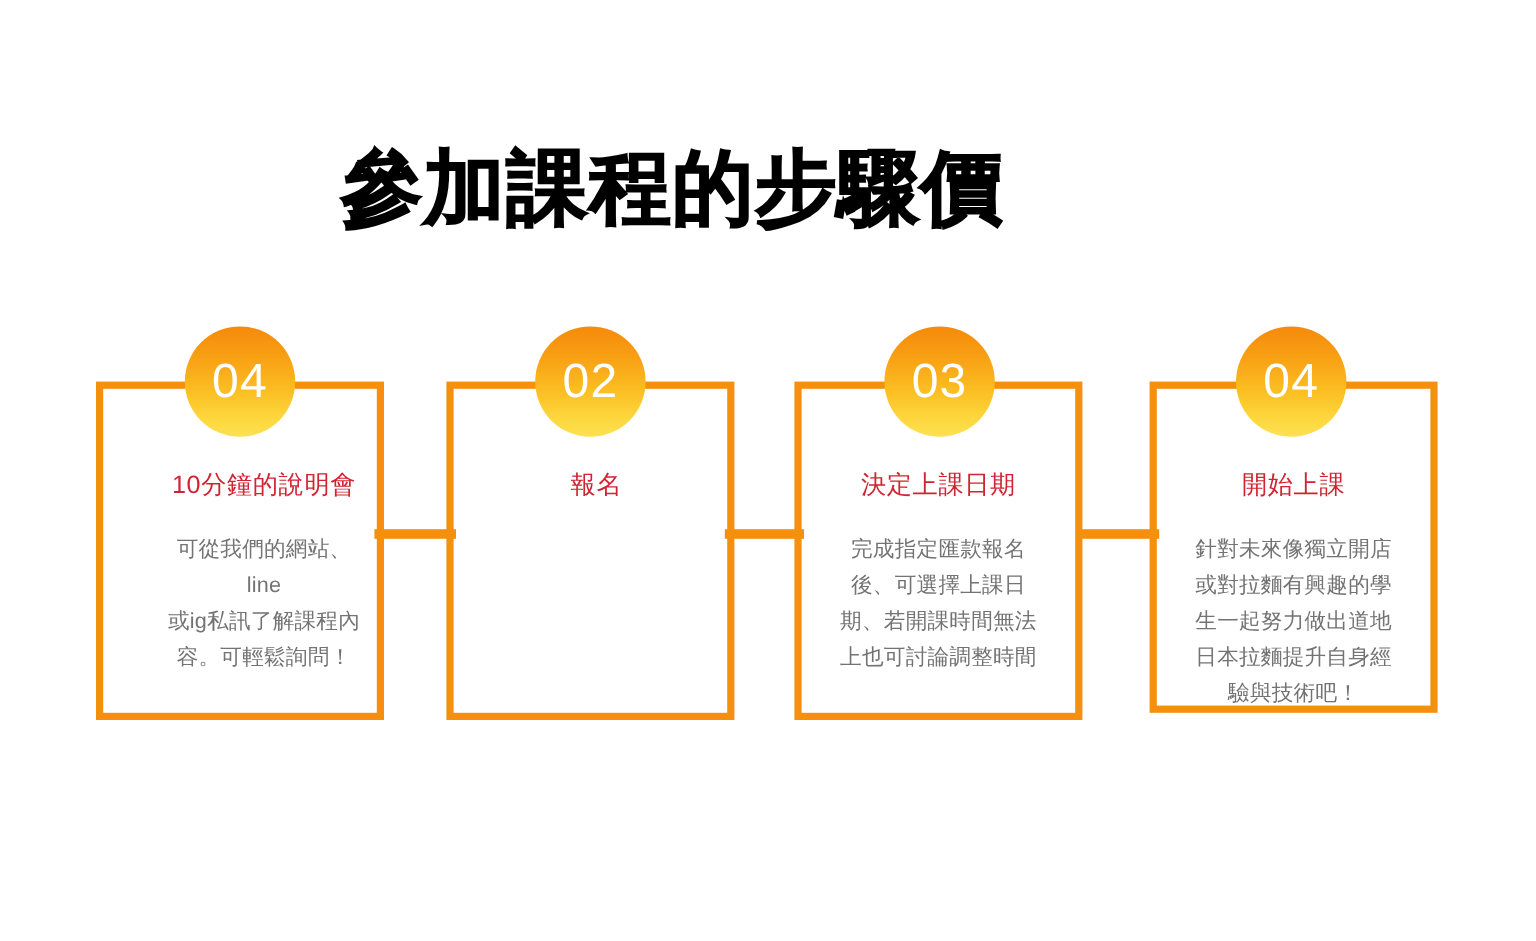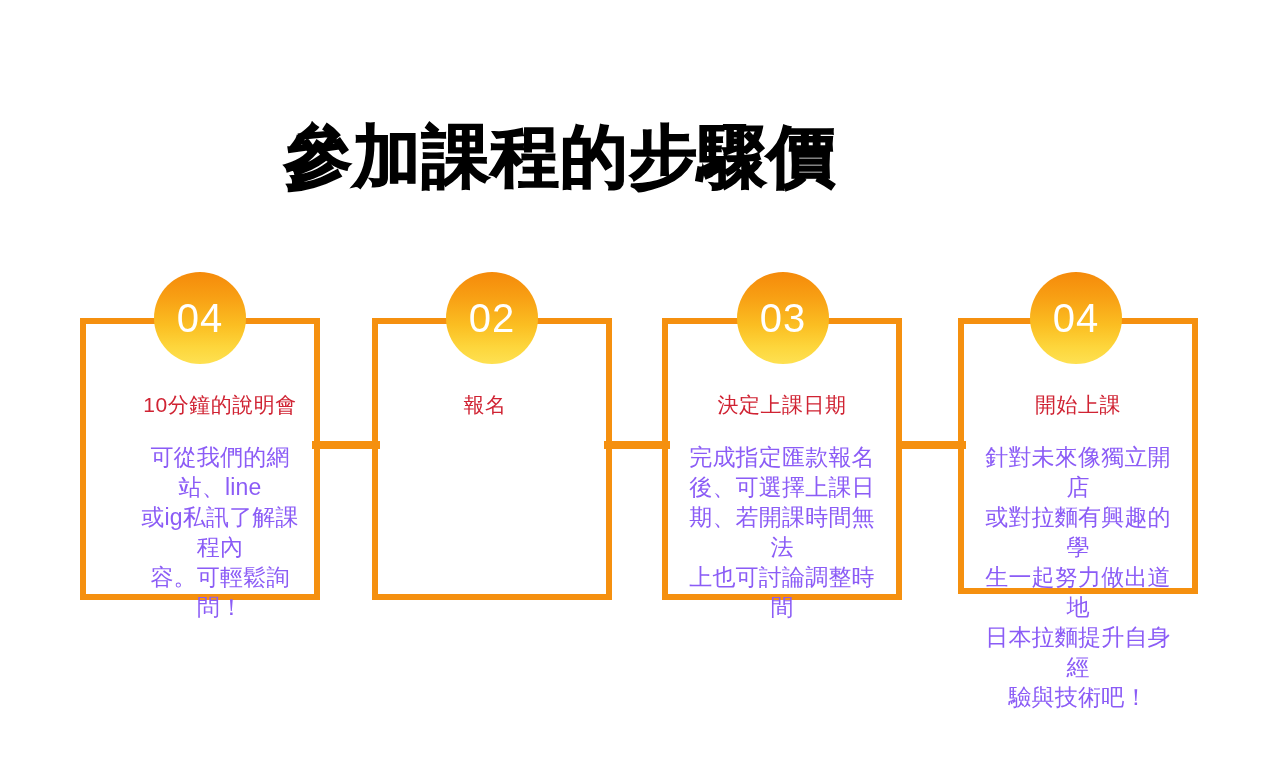--- a/index.html
+++ b/index.html
@@ -94,38 +94,38 @@
   
   .card-inner {
     position: absolute;
     top: 46px;
     width: 240px;
     text-align: center;
     box-sizing: border-box;
     padding: 0 6px;
   }
   .card-inner.i1 { left: 80px; padding-left: 46px; }
-  .card-inner.i2 { left: 360px; padding-left: 16px; }
+  .card-inner.i2 { left: 372px; padding-left: 16px; }
   .card-inner.i3 { left: 662px; }
   .card-inner.i4 { left: 958px; }
 
   .step-heading {
     margin-top: 72px;
     font-size: 21px;
     line-height: 30px;
     color: #D02333;
     font-weight: 400;
     letter-spacing: 0.5px;
   }
 
   .step-body {
     margin-top: 22px;
-    font-size: 23px;
+    font-size: 18px;
     line-height: 30px;
-    color: #8b5cf6;
+    color: #737373;
     letter-spacing: 0.2px;
     white-space: pre-line;
     padding: 0 10px;
   }
 </style>
 </head>
 <body>
 
 <div class="slide-title">參加課程的步驟價</div>
 

